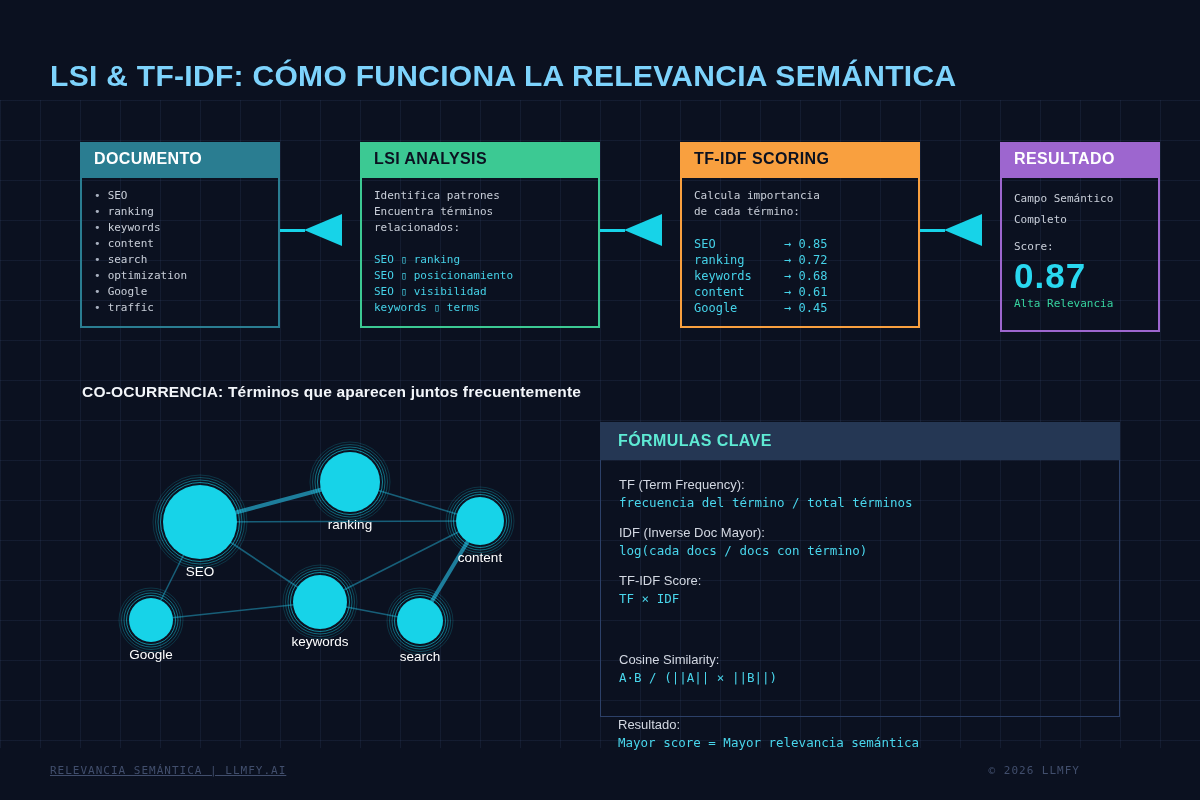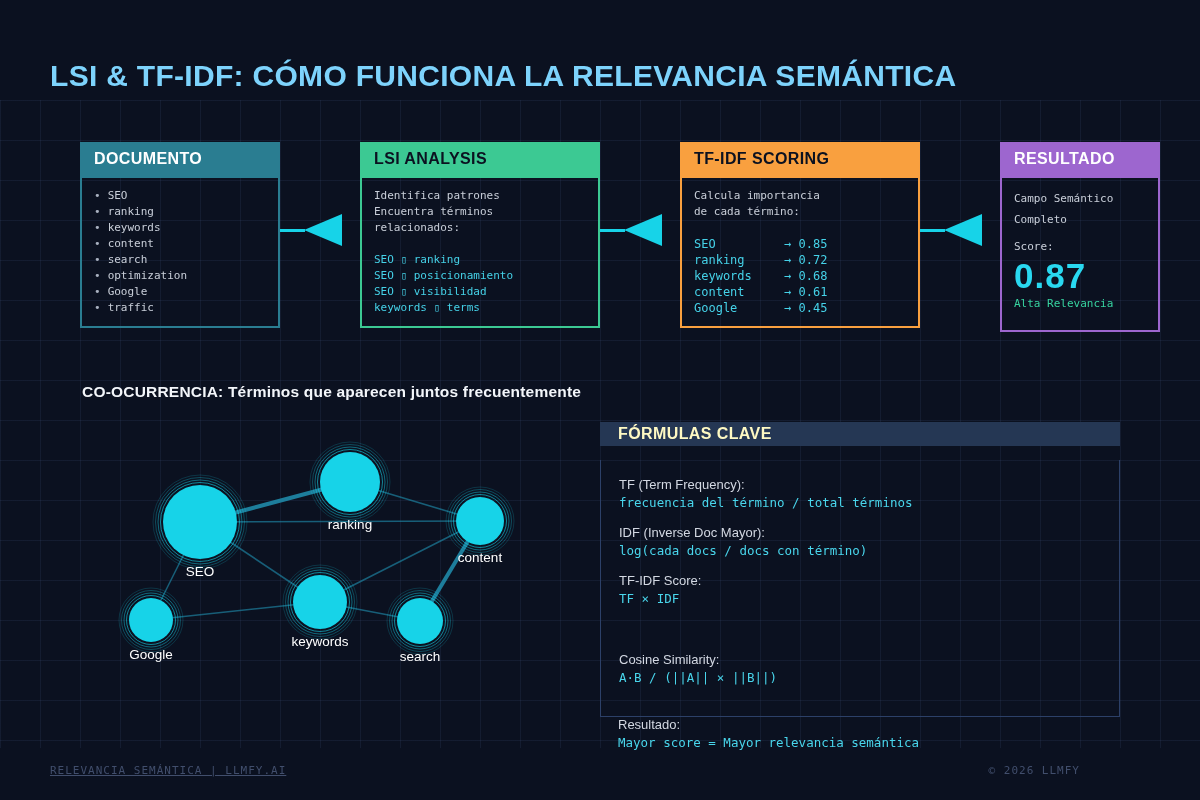--- a/index.html
+++ b/index.html
@@ -63,24 +63,24 @@
     border-right:38px solid #17d3e8;
   }
   
   .cooc-heading{
     position:absolute;left:82px;top:383px;
     font-size:15.5px;font-weight:700;color:#f3f6fa;letter-spacing:.2px;
   }
   .network{position:absolute;left:80px;top:430px;}
   
   .formulas-header{
-    position:absolute;left:600px;top:422px;width:520px;height:24px;
+    position:absolute;left:600px;top:422px;width:520px;height:38px;
     background:#253754;display:flex;align-items:center;padding:8px 18px;
     box-sizing:border-box;
-    font-size:16px;font-weight:700;color:#fef9c3;letter-spacing:.4px;
+    font-size:16px;font-weight:700;color:#5eead4;letter-spacing:.4px;
   }
   .formulas-body{
     position:absolute;left:600px;top:460px;width:520px;height:257px;
     border:1px solid #2c4068;border-top:none;box-sizing:border-box;
     padding:16px 18px 16px 18px;
   }
   .formula-label{font-size:13px;color:#d3d8e2;line-height:18px;}
   .formula-code{
     font-family:"DejaVu Sans Mono",monospace;font-size:12.5px;color:#49d6ec;
     line-height:17px;margin-bottom:13px;

